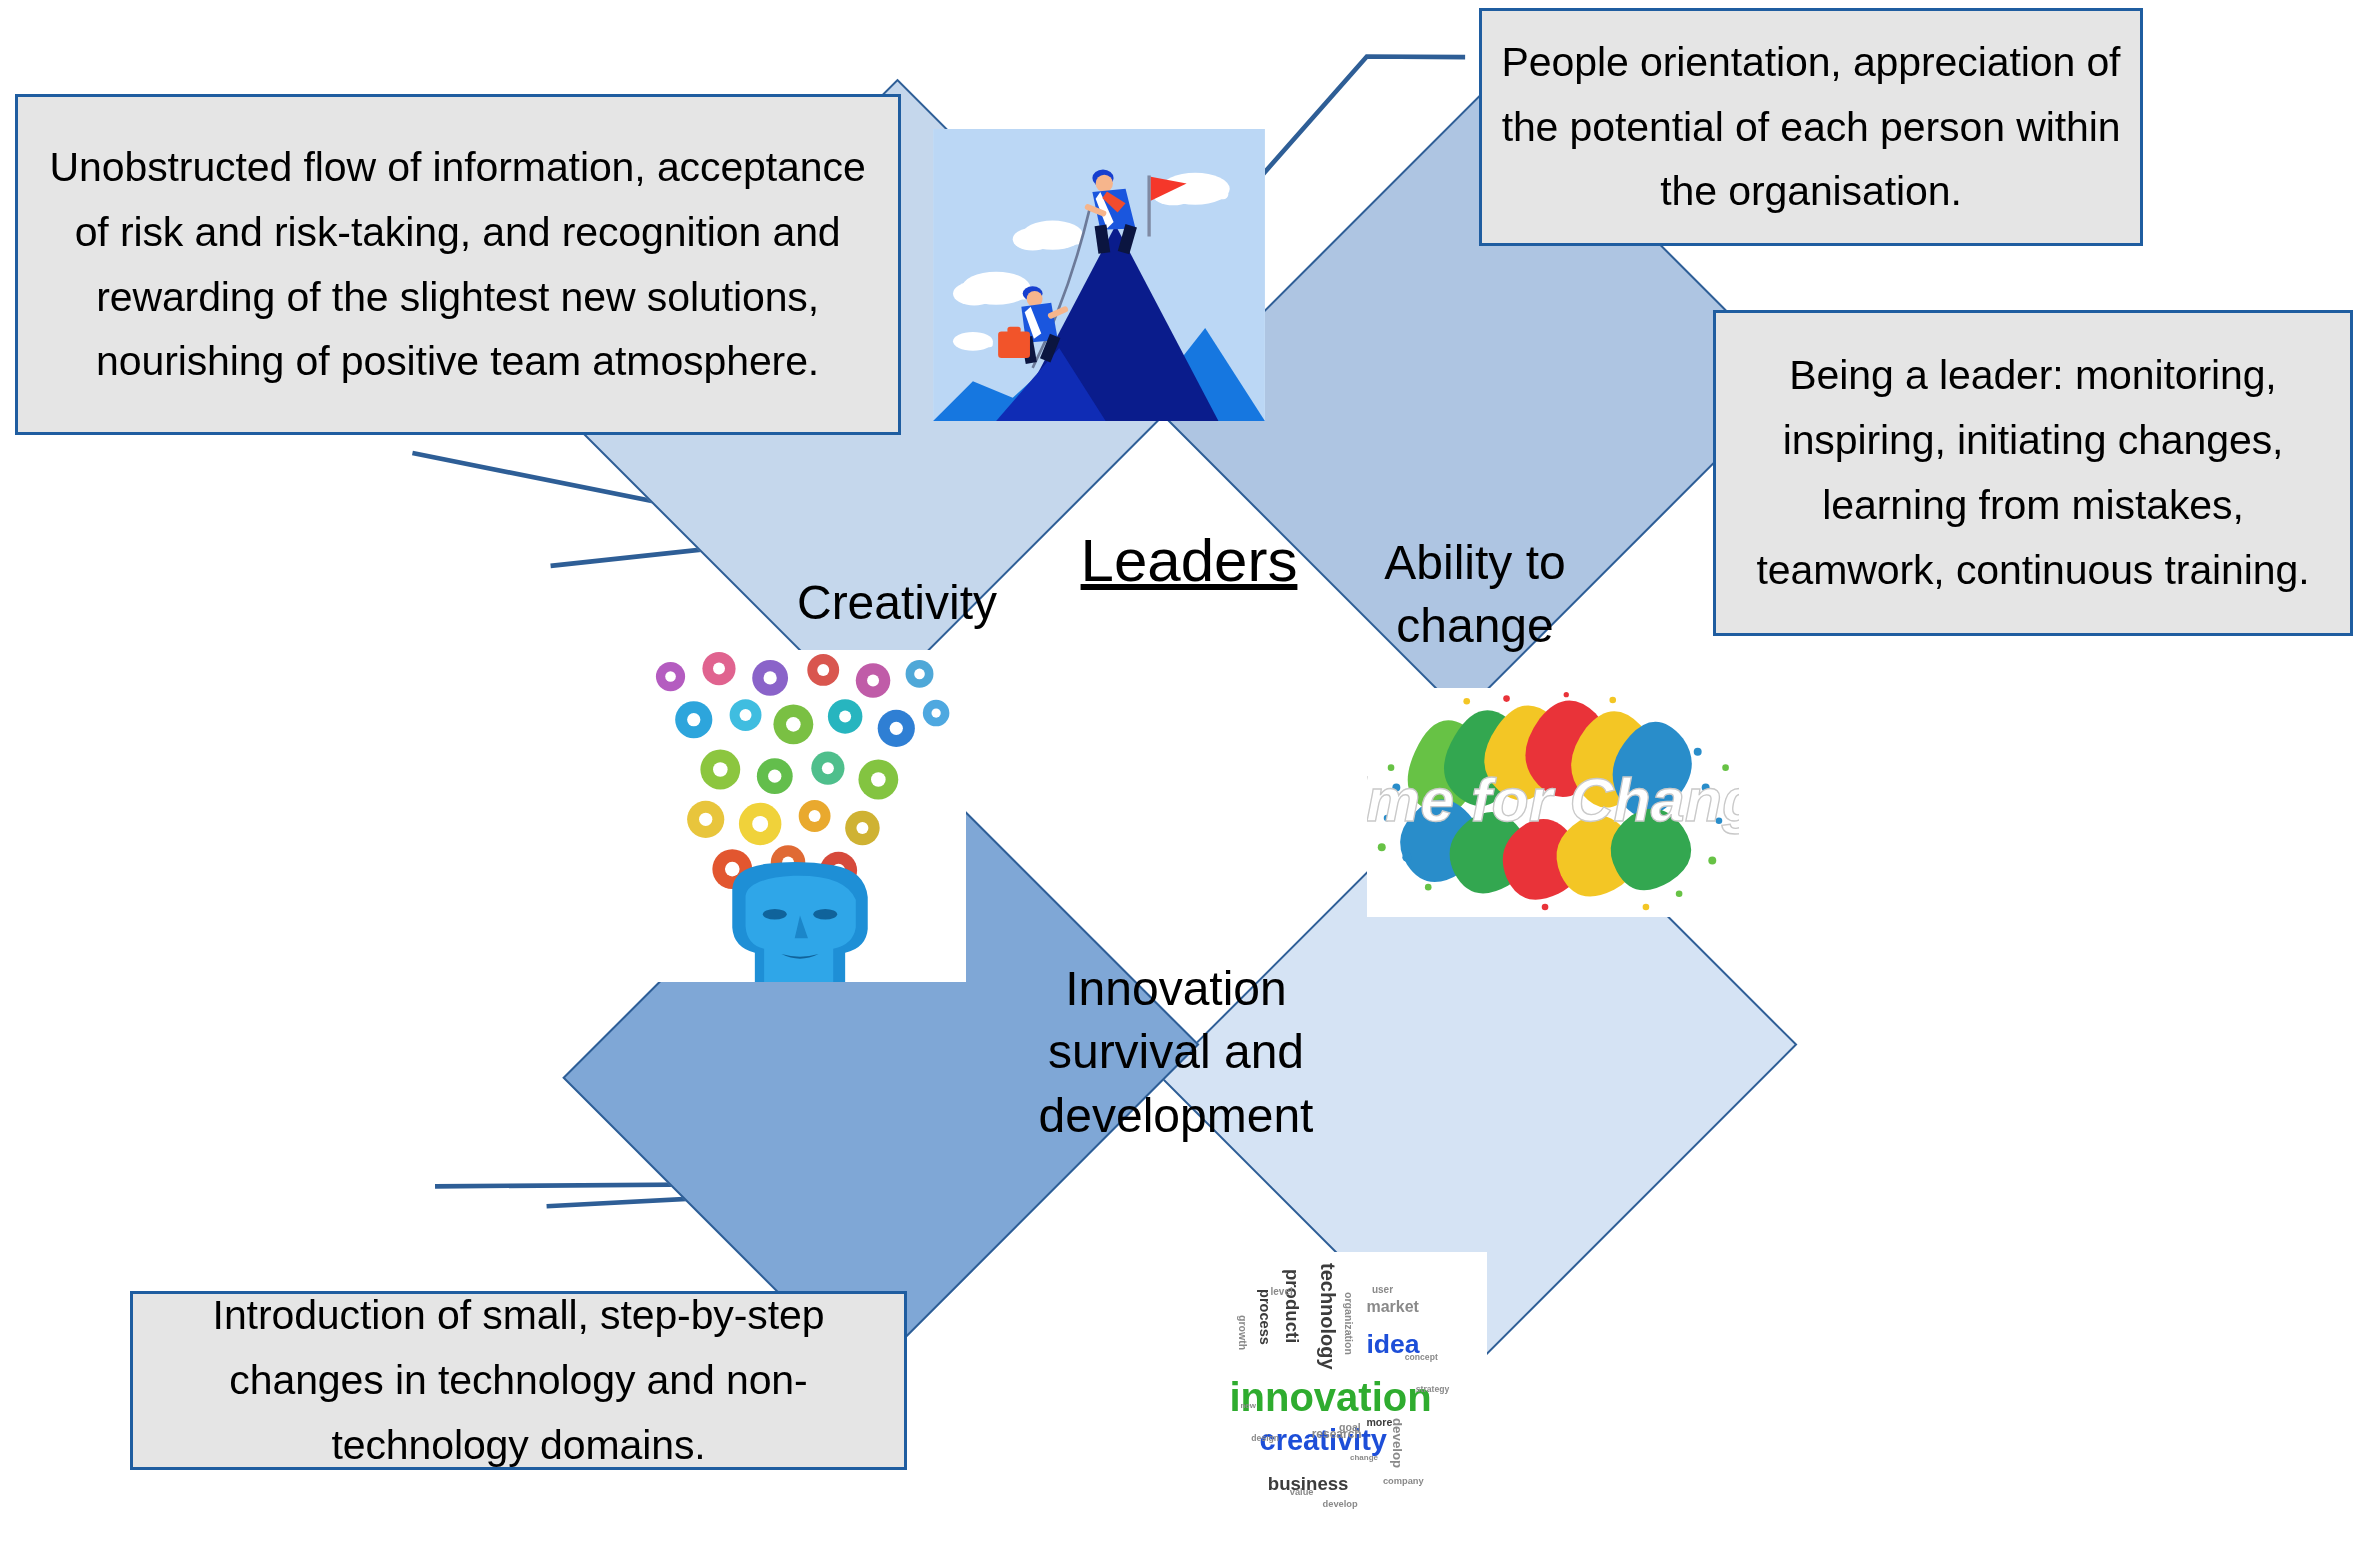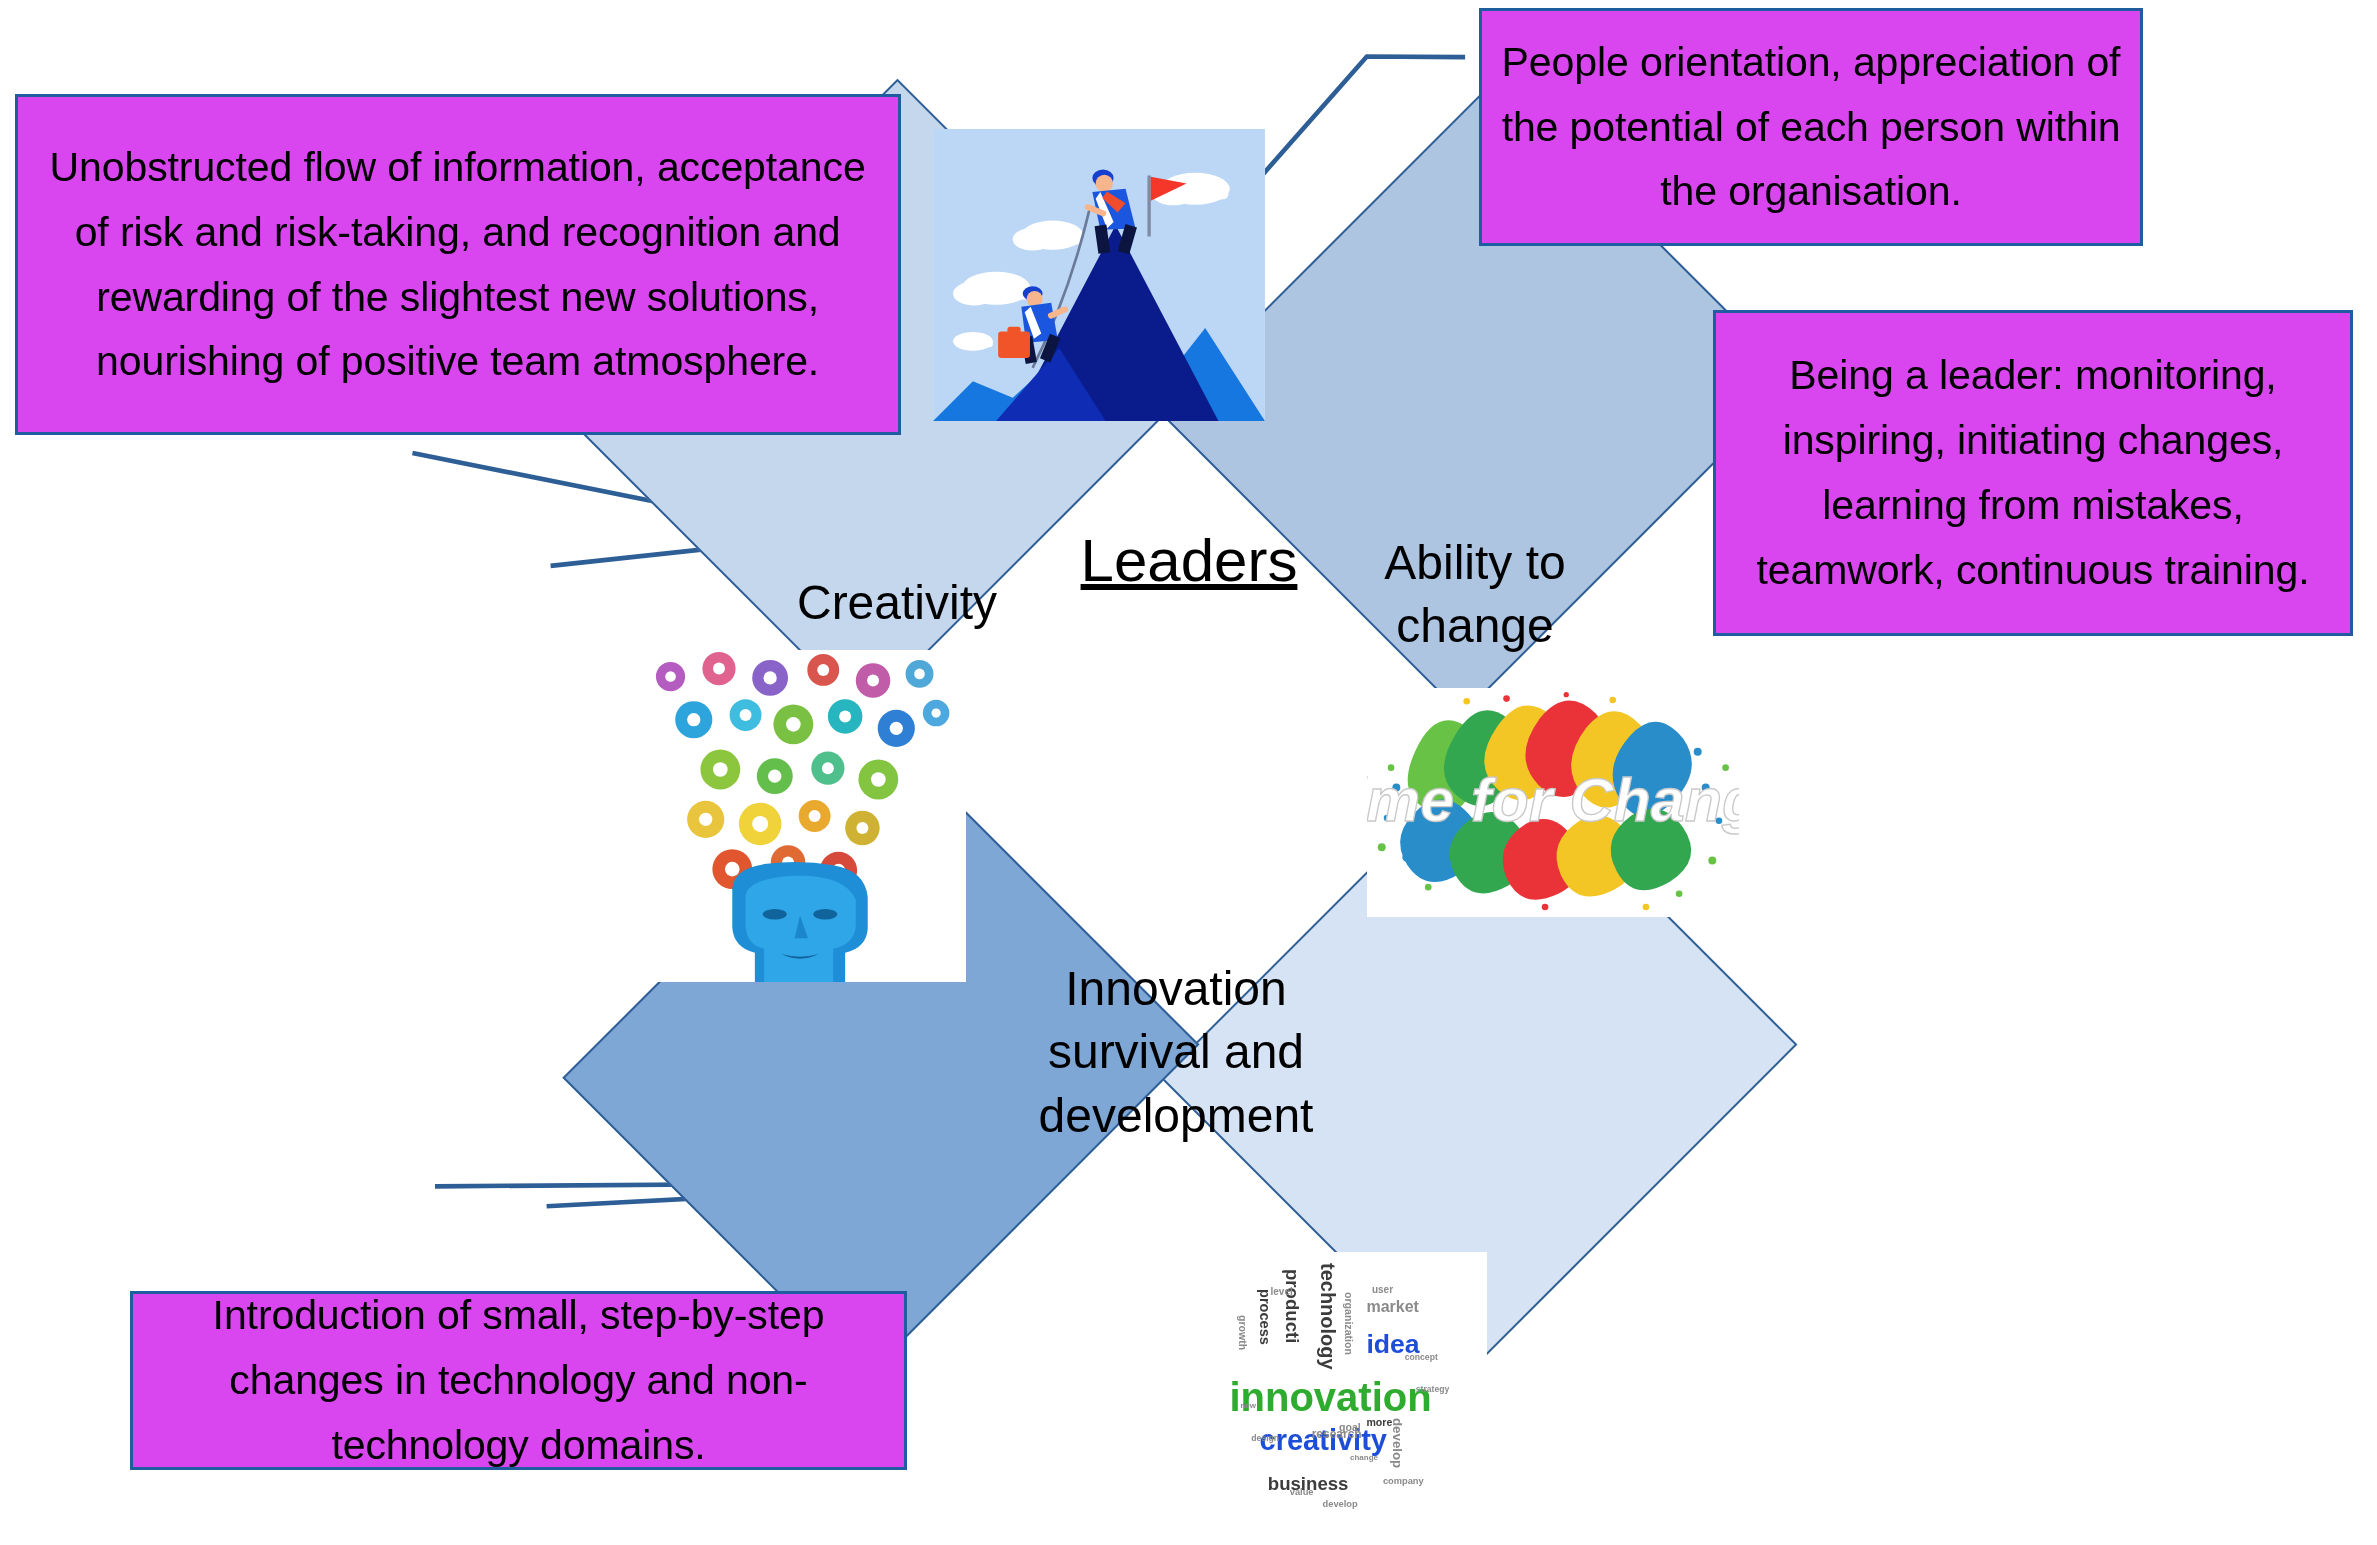--- a/index.html
+++ b/index.html
@@ -15,21 +15,21 @@
     width: 2377px;
     height: 1545px;
     background: #ffffff;
     overflow: hidden;
   }
 
   
   .callout {
     position: absolute;
     box-sizing: border-box;
-    background: #d946ef;
+    background: #e5e5e5;
     border: 3.3px solid #1F5DA0;
     display: flex;
     align-items: center;
     justify-content: center;
     text-align: center;
     color: #000000;
     font-family: "Liberation Sans", sans-serif;
     line-height: 1.58;
     letter-spacing: -0.1px;
   }

